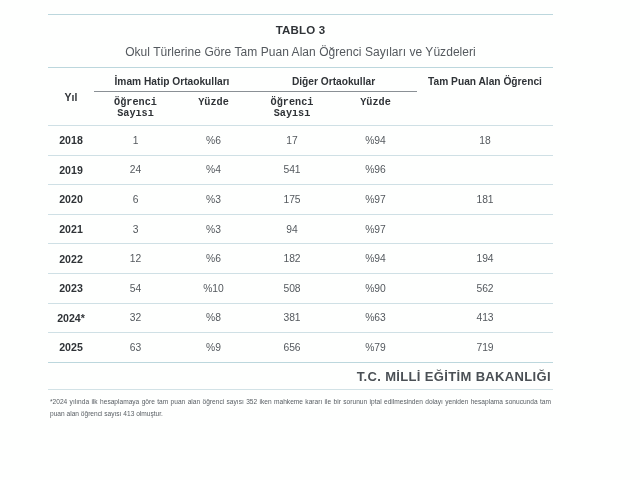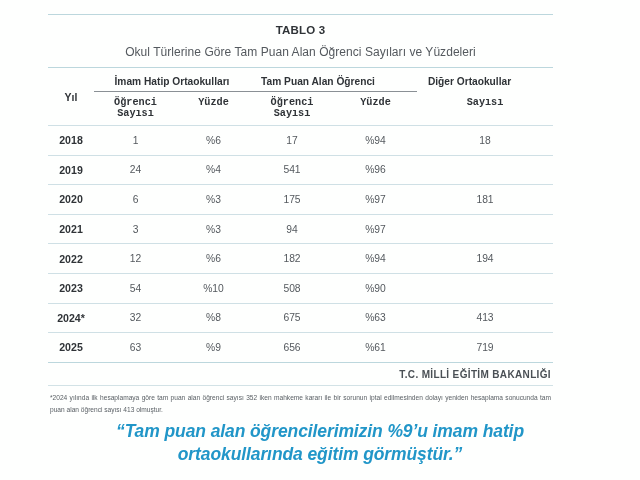--- a/index.html
+++ b/index.html
@@ -137,21 +137,21 @@
   }
   .cell.c1 { flex: 0 0 83px; }
   .cell.c2 { flex: 0 0 73px; }
   .cell.c3 { flex: 0 0 84px; }
   .cell.c4 { flex: 0 0 83px; }
   .cell.c5 { flex: 1 1 auto; }
 
   
   .source-line {
     text-align: right;
-    font-size: 10px;
+    font-size: 13px;
     font-weight: bold;
     letter-spacing: 0.35px;
     color: #4a5055;
     padding: 6px 2px 5px 0;
   }
   .footnote {
     font-size: 6.6px;
     line-height: 1.85;
     color: #5a6065;
     padding: 6px 2px 0 2px;
@@ -187,33 +187,32 @@
       <div class="title-sub">Okul Türlerine Göre Tam Puan Alan Öğrenci Sayıları ve Yüzdeleri</div>
     </div>
 
     <div class="rule"></div>
 
     <div class="thead">
       <div class="th-year">Yıl</div>
       <div class="th-groups">
         <div class="group-titles">
           <div class="gt g1">İmam Hatip Ortaokulları</div>
+          <div class="gt g2">Diğer Ortaokullar</div>
           <div class="gt g3">Tam Puan Alan Öğrenci</div>
-          <div class="gt g2">Diğer Ortaokullar</div>
         </div>
         <div class="group-underline">
           <div class="ul-seg s1"></div>
           <div class="ul-seg s2"></div>
         </div>
         <div class="sub-titles">
           <div class="st c1">Öğrenci Sayısı</div>
           <div class="st c2">Yüzde</div>
           <div class="st c3">Öğrenci Sayısı</div>
           <div class="st c4">Yüzde</div>
-          <div class="st c5">Sayısı</div>
         </div>
       </div>
     </div>
 
     <div class="tbody">
       <div class="trow">
         <div class="cell year">2018</div>
         <div class="cell c1">1</div>
         <div class="cell c2">%6</div>
         <div class="cell c3">17</div>
@@ -249,44 +248,44 @@
         <div class="cell c3">182</div>
         <div class="cell c4">%94</div>
         <div class="cell c5">194</div>
       </div>
       <div class="trow">
         <div class="cell year">2023</div>
         <div class="cell c1">54</div>
         <div class="cell c2">%10</div>
         <div class="cell c3">508</div>
         <div class="cell c4">%90</div>
+        <div class="cell c5">562</div>
       </div>
       <div class="trow">
         <div class="cell year">2024*</div>
         <div class="cell c1">32</div>
         <div class="cell c2">%8</div>
-        <div class="cell c3">675</div>
+        <div class="cell c3">381</div>
         <div class="cell c4">%63</div>
         <div class="cell c5">413</div>
       </div>
       <div class="trow">
         <div class="cell year">2025</div>
         <div class="cell c1">63</div>
         <div class="cell c2">%9</div>
         <div class="cell c3">656</div>
-        <div class="cell c4">%61</div>
+        <div class="cell c4">%79</div>
         <div class="cell c5">719</div>
       </div>
     </div>
 
     <div class="rule"></div>
 
     <div class="source-line">T.C. MİLLİ EĞİTİM BAKANLIĞI</div>
 
     <div class="rule light"></div>
 
     <div class="footnote">*2024 yılında ilk hesaplamaya göre tam puan alan öğrenci sayısı 352 iken mahkeme kararı ile bir sorunun iptal edilmesinden dolayı yeniden hesaplama sonucunda tam puan alan öğrenci sayısı 413 olmuştur.</div>
 
   </div>
 
-  <div class="quote">“Tam puan alan öğrencilerimizin %9’u imam hatip ortaokullarında eğitim görmüştür.”</div>
 
 </div>
 
 </body></html>

